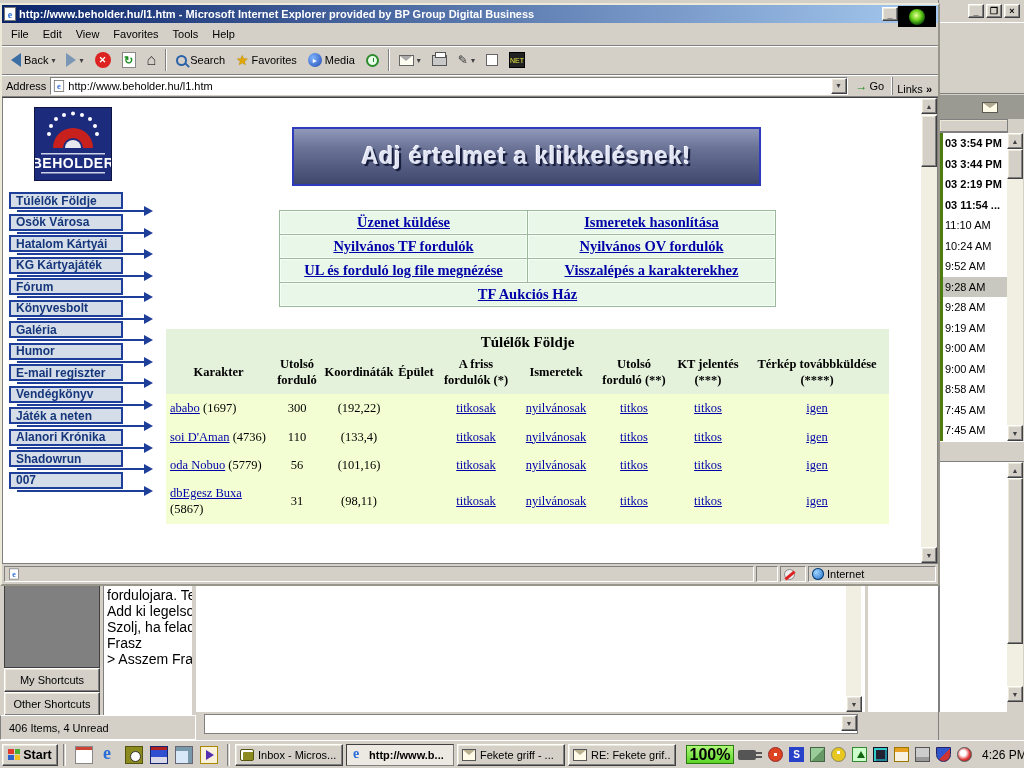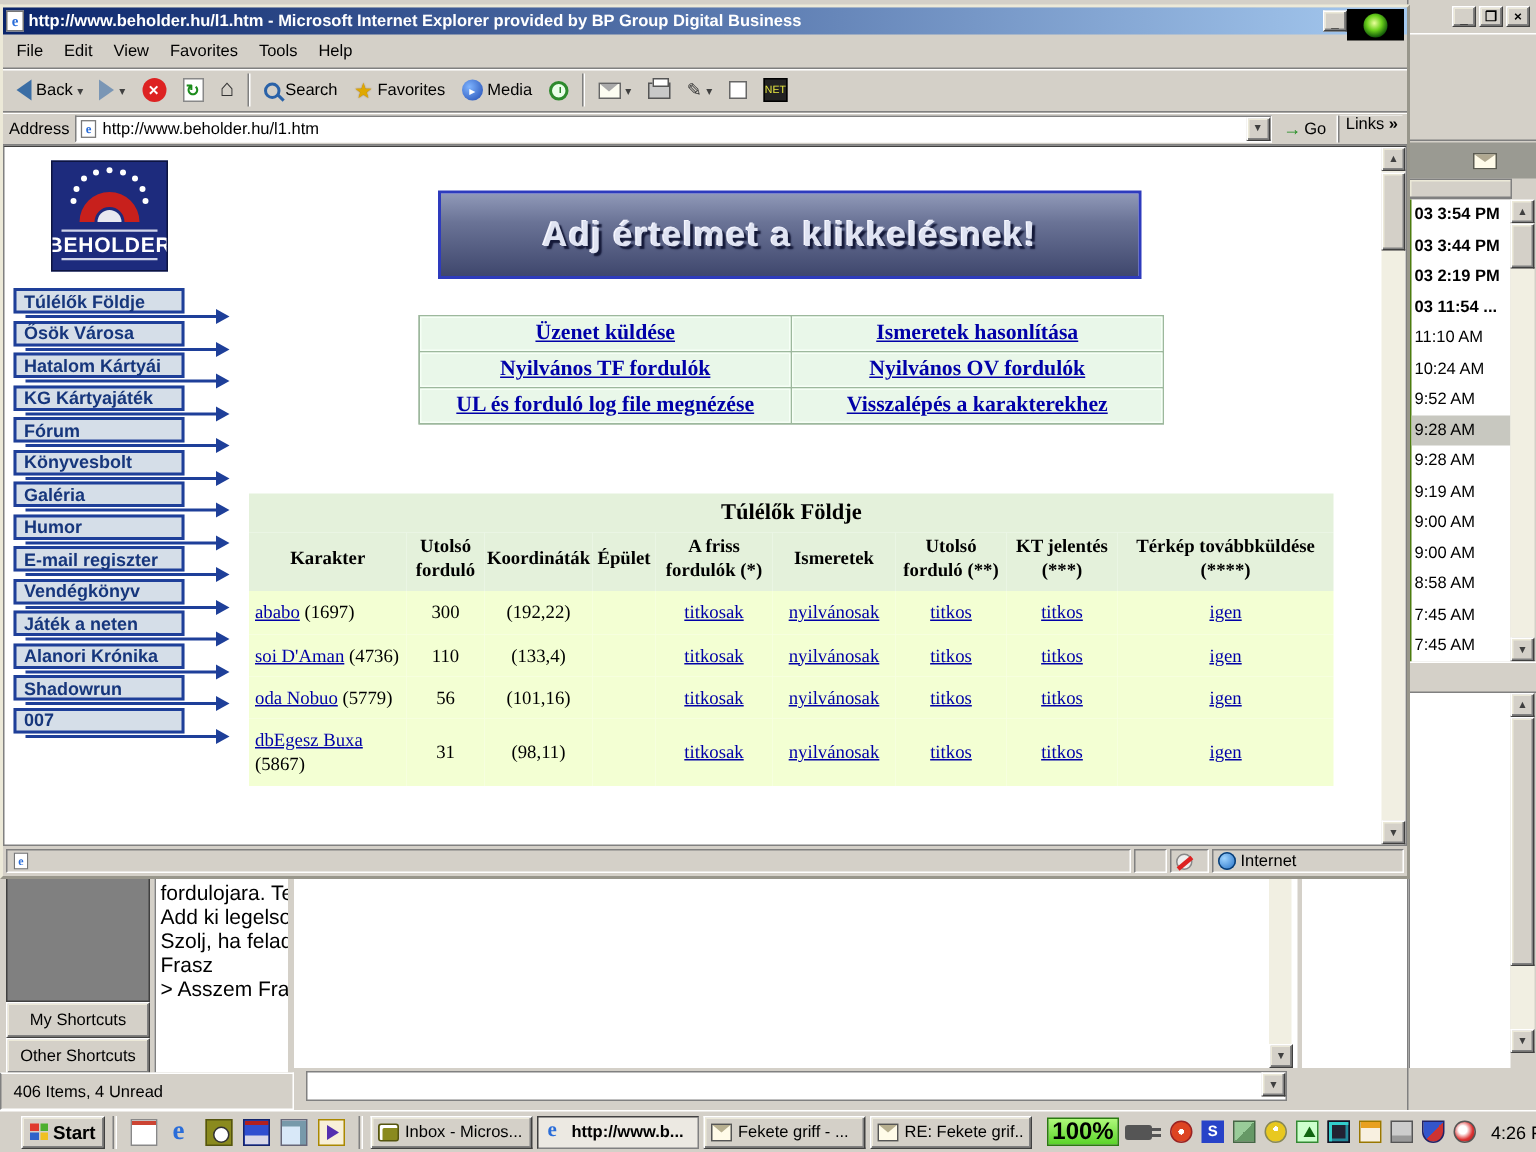--- a/index.html
+++ b/index.html
@@ -13,21 +13,21 @@
   .cap-btn { width:16px; height:14px; display:inline-flex; align-items:center; justify-content:center; font-size:9px; font-weight:bold; color:#000; }
   .sb-btn { width:16px; height:16px; display:flex; align-items:center; justify-content:center; font-size:7px; color:#404040; }
   .sb-track { background:#f1efe2; }
 
   
   #ol-right { left:938px; top:0; width:86px; height:740px; background:#d4d0c8; border-left:1px solid #808080; }
   #ol-caption { position:absolute; top:4px; right:4px; display:flex; gap:2px; }
   #ol-toolbar-strip { position:absolute; top:22px; left:0; right:0; height:72px; border-top:1px solid #fff; border-bottom:1px solid #808080; }
   #ol-mail-strip { position:absolute; top:95px; left:0; right:0; height:24px; background:#9a9a92; display:flex; align-items:center; justify-content:flex-end; padding-right:26px; }
   #ol-colhead { position:absolute; top:119px; left:0; right:16px; height:14px; background:#d4d0c8; border:1px solid #808080; border-right:none; }
-  #ol-list { position:absolute; top:133px; left:0; width:68px; height:376px; background:#fff; overflow:hidden; border-left:2px solid #4d7c0f; }
+  #ol-list { position:absolute; top:133px; left:0; width:68px; height:376px; background:#fff; overflow:hidden; border-left:4px solid #4d7c0f; }
   .msg-time { height:20.5px; line-height:20.5px; padding-left:2px; white-space:nowrap; color:#000; font-size:11px; }
   .msg-time[data-state="unread"] { font-weight:bold; }
   .msg-time[data-state="selected"] { background:#c8c8c0; }
   #ol-list-sb { position:absolute; top:133px; left:68px; width:16px; height:308px; }
   #ol-mid-strip { position:absolute; top:441px; left:0; right:0; height:21px; background:#d4d0c8; border-top:1px solid #fff; border-bottom:1px solid #808080; }
   #ol-preview { position:absolute; top:462px; left:0; width:68px; height:250px; background:#fff; border-left:1px solid #808080; }
   #ol-preview-sb { position:absolute; top:462px; left:68px; width:16px; height:250px; }
   .envelope { width:16px; height:11px; background:#fffbe8; border:1px solid #5a5a50; position:relative; }
   .envelope::before { content:""; position:absolute; left:0; top:0; border-left:7px solid transparent; border-right:7px solid transparent; border-top:5px solid #b0a890; }
 
@@ -74,21 +74,21 @@
   .print-ico::before { content:""; position:absolute; left:2px; top:-4px; width:9px; height:4px; background:#fff; border:1px solid #555; }
   .edit-ico { font-size:12px; color:#333; }
   .discuss-ico { width:12px; height:12px; background:#fff; border:1px solid #666; }
   .net-ico { width:16px; height:16px; background:#222; border:1px solid #000; display:flex; align-items:center; justify-content:center; color:#e8e840; font-size:7px; }
   #ie-addrbar { height:22px; display:flex; align-items:center; gap:4px; padding:0 2px 0 4px; border-bottom:1px solid #808080; box-shadow:0 1px 0 #fff; flex:none; }
   #addr-label { color:#000; }
   #addr-input { flex:1; height:18px; background:#fff; display:flex; align-items:center; gap:3px; padding:0 0 0 2px; }
   #addr-dd { width:16px; height:16px; }
   #go-btn { display:flex; align-items:center; gap:2px; padding:0 4px; }
   .go-arrow { color:#1c8c1c; font-weight:bold; font-size:12px; }
-  #links-zone { display:flex; align-items:flex-start; gap:3px; padding:0 4px; border-left:1px solid #808080; box-shadow:-1px 0 0 #fff; height:18px; }
+  #links-zone { display:flex; align-items:flex-end; gap:3px; padding:0 4px; border-left:1px solid #808080; box-shadow:-1px 0 0 #fff; height:18px; }
 
   #ie-content { flex:1; background:#fff; position:relative; border:1px solid #808080; border-top-color:#404040; overflow:hidden; }
   #ie-vsb { position:absolute; right:0; top:0; bottom:0; width:16px; }
   #ie-statusbar { height:20px; display:flex; align-items:center; gap:2px; padding:1px 2px; flex:none; }
   .status-pane { height:16px; display:flex; align-items:center; gap:3px; padding:0 3px; font-size:11px; }
   .offline-ico { width:11px; height:11px; border-radius:50%; border:1px solid #888; position:relative; background:#eee; }
   .offline-ico::after { content:""; position:absolute; left:-1px; top:4px; width:12px; height:3px; background:#d22; transform:rotate(-40deg); }
   .globe-ico { width:12px; height:12px; border-radius:50%; background:radial-gradient(circle at 35% 35%, #9fd4ff, #1565c0); box-shadow:inset 0 0 0 1px #0a3d73; }
 
   
@@ -107,21 +107,21 @@
   .ql-link { font-family:"Liberation Serif", serif; font-size:14.5px; font-weight:bold; color:#0000a8; text-decoration:underline; white-space:nowrap; }
   #tf-table { left:163px; top:231px; width:723px; border-collapse:collapse; table-layout:fixed; font-family:"Liberation Serif", serif; }
   #tf-table thead th { background:#e4f1db; }
   #tf-title-cell { font-size:15px; font-weight:bold; padding:5px 0 4px; text-align:center; }
   .tf-head { font-size:12.5px; font-weight:bold; text-align:center; padding:2px 1px 6px; vertical-align:middle; line-height:1.25; }
   #tf-table tbody td { background:#f3ffd3; font-size:12.5px; text-align:center; padding:6px 2px; vertical-align:middle; line-height:1.3; }
   #tf-table tbody td.tf-name { text-align:left; padding-left:4px; }
   #tf-table a { color:#0000a8; text-decoration:underline; }
 
   
-  #taskbar { left:0; top:740px; width:1024px; height:28px; background:#d4d0c8; border-top:1px solid #fff; display:flex; align-items:center; padding:0 14px; gap:2px; }
+  #taskbar { left:0; top:740px; width:1024px; height:28px; background:#d4d0c8; border-top:1px solid #fff; display:flex; align-items:center; padding:0 2px; gap:2px; }
   #start-btn { width:56px; height:22px; display:flex; align-items:center; justify-content:center; gap:3px; font-weight:bold; font-size:12.5px; flex:none; }
   .winflag { width:12px; height:11px; display:grid; grid-template-columns:1fr 1fr; grid-template-rows:1fr 1fr; gap:1px; flex:none; }
   .winflag i { display:block; }
   .winflag i:nth-child(1){background:#e03a2f;} .winflag i:nth-child(2){background:#4caf2f;}
   .winflag i:nth-child(3){background:#2f63c9;} .winflag i:nth-child(4){background:#f0c020;}
   .tb-divider { width:3px; height:22px; border-left:1px solid #808080; border-right:1px solid #fff; margin:0 3px; flex:none; }
   #quick-launch { display:flex; gap:7px; align-items:center; padding:0 4px; flex:none; }
   .ql-ico { width:18px; height:18px; flex:none; }
   .ql-ico[data-name="outlook-launch-icon"] { background:#fff; border:1px solid #888; box-shadow:inset 0 3px 0 #c43; }
   .ql-ico[data-name="ie-launch-icon"] { background:transparent; position:relative; }
@@ -470,20 +470,23 @@
         </div>
 
         <div class="ql-cell" data-name="quick-link-cell" data-wide="false">
           <a class="ql-link" href="#" data-name="quick-link">UL és forduló log file megnézése</a>
         </div>
 
         <div class="ql-cell" data-name="quick-link-cell" data-wide="false">
           <a class="ql-link" href="#" data-name="quick-link">Visszalépés a karakterekhez</a>
         </div>
 
+        <div class="ql-cell" data-name="quick-link-cell" data-wide="true">
+          <a class="ql-link" href="#" data-name="quick-link">TF Aukciós Ház</a>
+        </div>
       </div>
 
     <table class="abs" id="tf-table" data-name="character-table">
       <colgroup>
         <col style="width:105px">
           <col style="width:52px">
           <col style="width:72px">
           <col style="width:42px">
         <col style="width:78px">
           <col style="width:82px">

